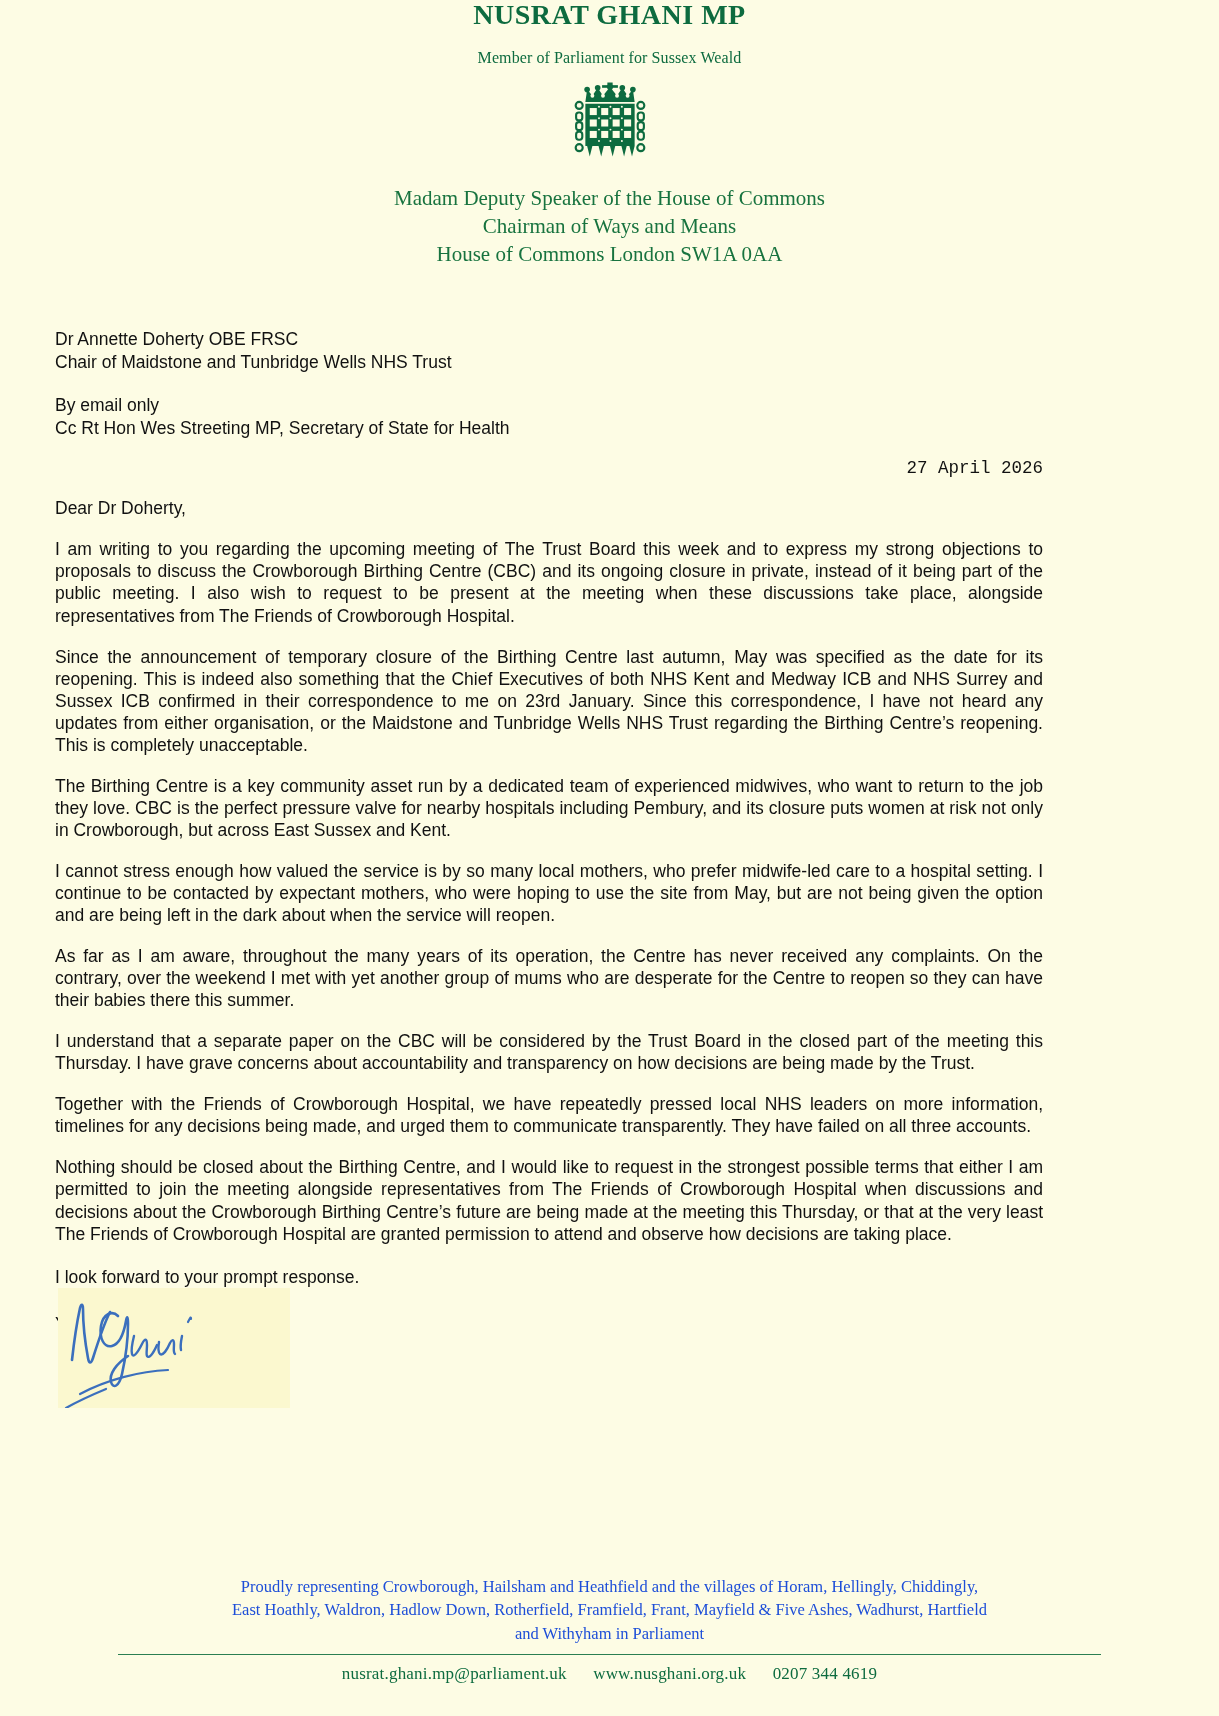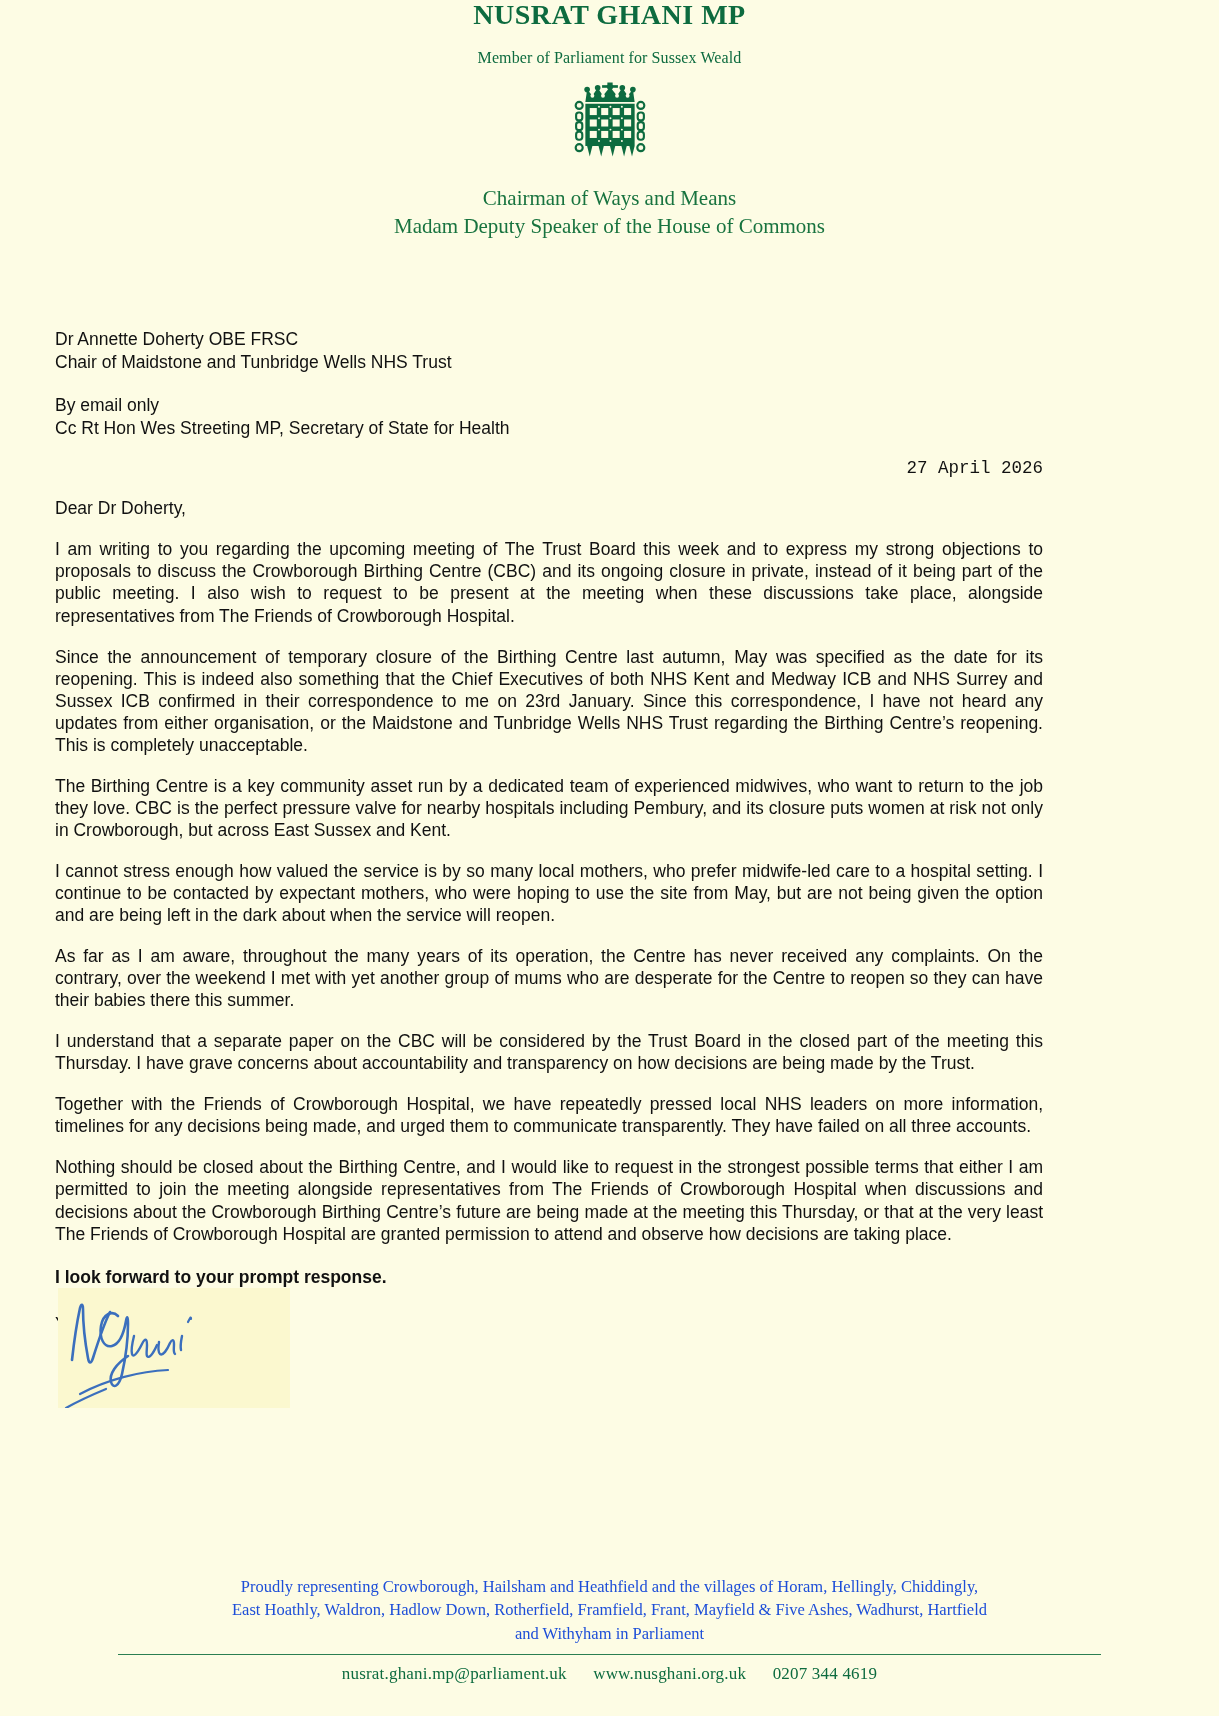--- a/index.html
+++ b/index.html
@@ -81,21 +81,20 @@
   }
   .para {
     font-size: 17.5px;
     line-height: 1.26;
     text-align: justify;
     margin-top: 19px;
   }
   .closing {
     font-size: 17.5px;
     margin-top: 22px;
-    font-weight: bold;
   }
   .signoff {
     font-size: 17.5px;
     margin-top: 26px;
   }
 
   
   .signature-block {
     position: absolute;
     left: 58px;
@@ -211,22 +210,23 @@
           <circle cx="85" cy="30" r="4"></circle>
           <rect x="81.5" y="38" width="7" height="9" rx="3"></rect>
           <rect x="81.5" y="49" width="7" height="9" rx="3"></rect>
           <rect x="81.5" y="60" width="7" height="9" rx="3"></rect>
           <circle cx="85" cy="78" r="4"></circle>
         </g>
       </g>
     </svg>
 
     <div class="lh-address">
+      <div>Madam Deputy Speaker of the House of Commons</div>
       <div>Chairman of Ways and Means</div>
-      <div>Madam Deputy Speaker of the House of Commons</div>
+      <div>House of Commons London SW1A 0AA</div>
     </div>
   </div>
 
   <div class="letter-body">
     <div class="recipient">Dr Annette Doherty OBE FRSC
 Chair of Maidstone and Tunbridge Wells NHS Trust</div>
     <div class="delivery">By email only
 Cc Rt Hon Wes Streeting MP, Secretary of State for Health</div>
     <div class="date-line">27 April 2026</div>
     <div class="salutation">Dear Dr Doherty,</div>

